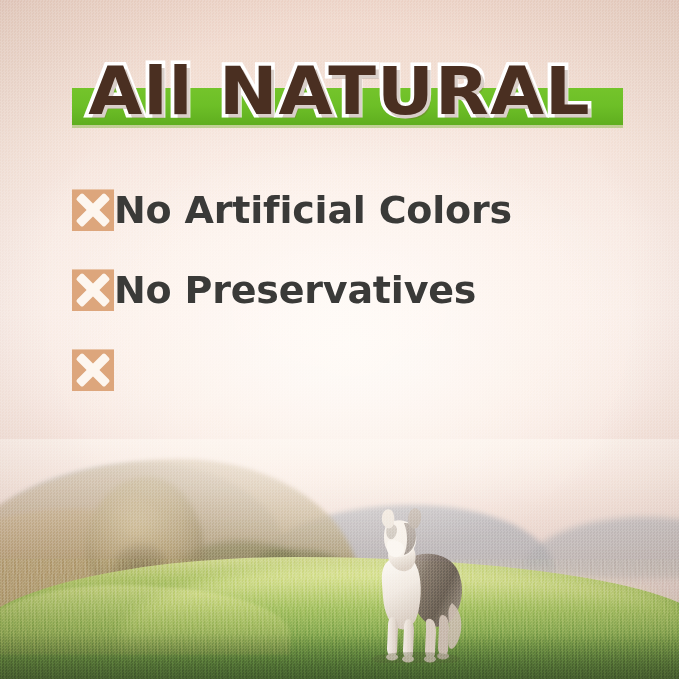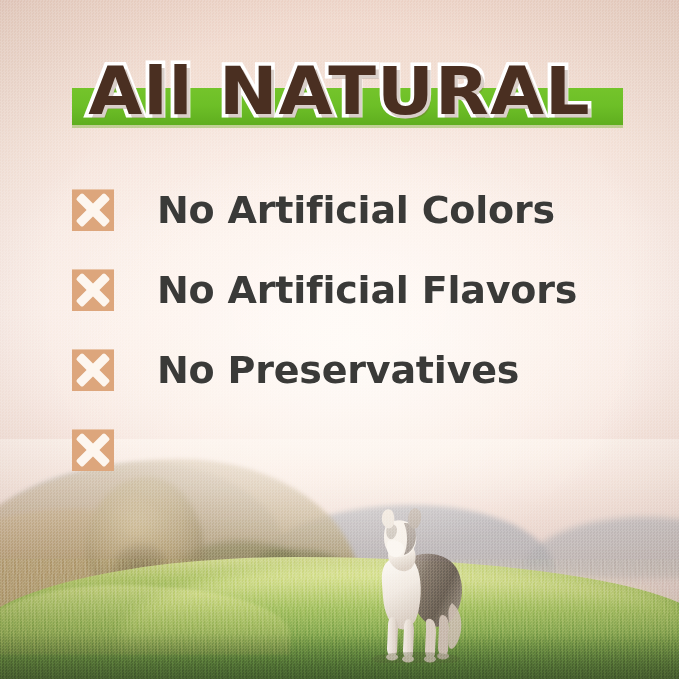--- a/index.html
+++ b/index.html
@@ -331,21 +331,20 @@
     top: 50%;
     width: 9px;
     height: 40px;
     background: #fdf6ef;
     border-radius: 2px;
   }
   .xbox::before { transform: translate(-50%, -50%) rotate(45deg); }
   .xbox::after  { transform: translate(-50%, -50%) rotate(-45deg); }
 
   .claim-label {
-    margin-left: 43px;
     font-family: "DejaVu Sans", sans-serif;
     font-weight: 700;
     font-size: 38px;
     line-height: 1;
     color: #3a3a38;
     letter-spacing: -0.2px;
     white-space: nowrap;
     text-shadow: 1px 1px 0 rgba(255,255,255,.35);
   }
 </style>
@@ -460,24 +459,20 @@
     <div class="headline">All NATURAL</div>
   </div>
 
   <div class="claims">
 
     <div class="claim-row">
       <span class="xbox"></span>
       <span class="claim-label">No Artificial Colors</span>
     </div>
 
-    <div class="claim-row">
-      <span class="xbox"></span>
-      <span class="claim-label">No Artificial Flavors</span>
-    </div>
 
     <div class="claim-row">
       <span class="xbox"></span>
       <span class="claim-label">No Preservatives</span>
     </div>
 
     <div class="claim-row">
       <span class="xbox"></span>
     </div>
 

